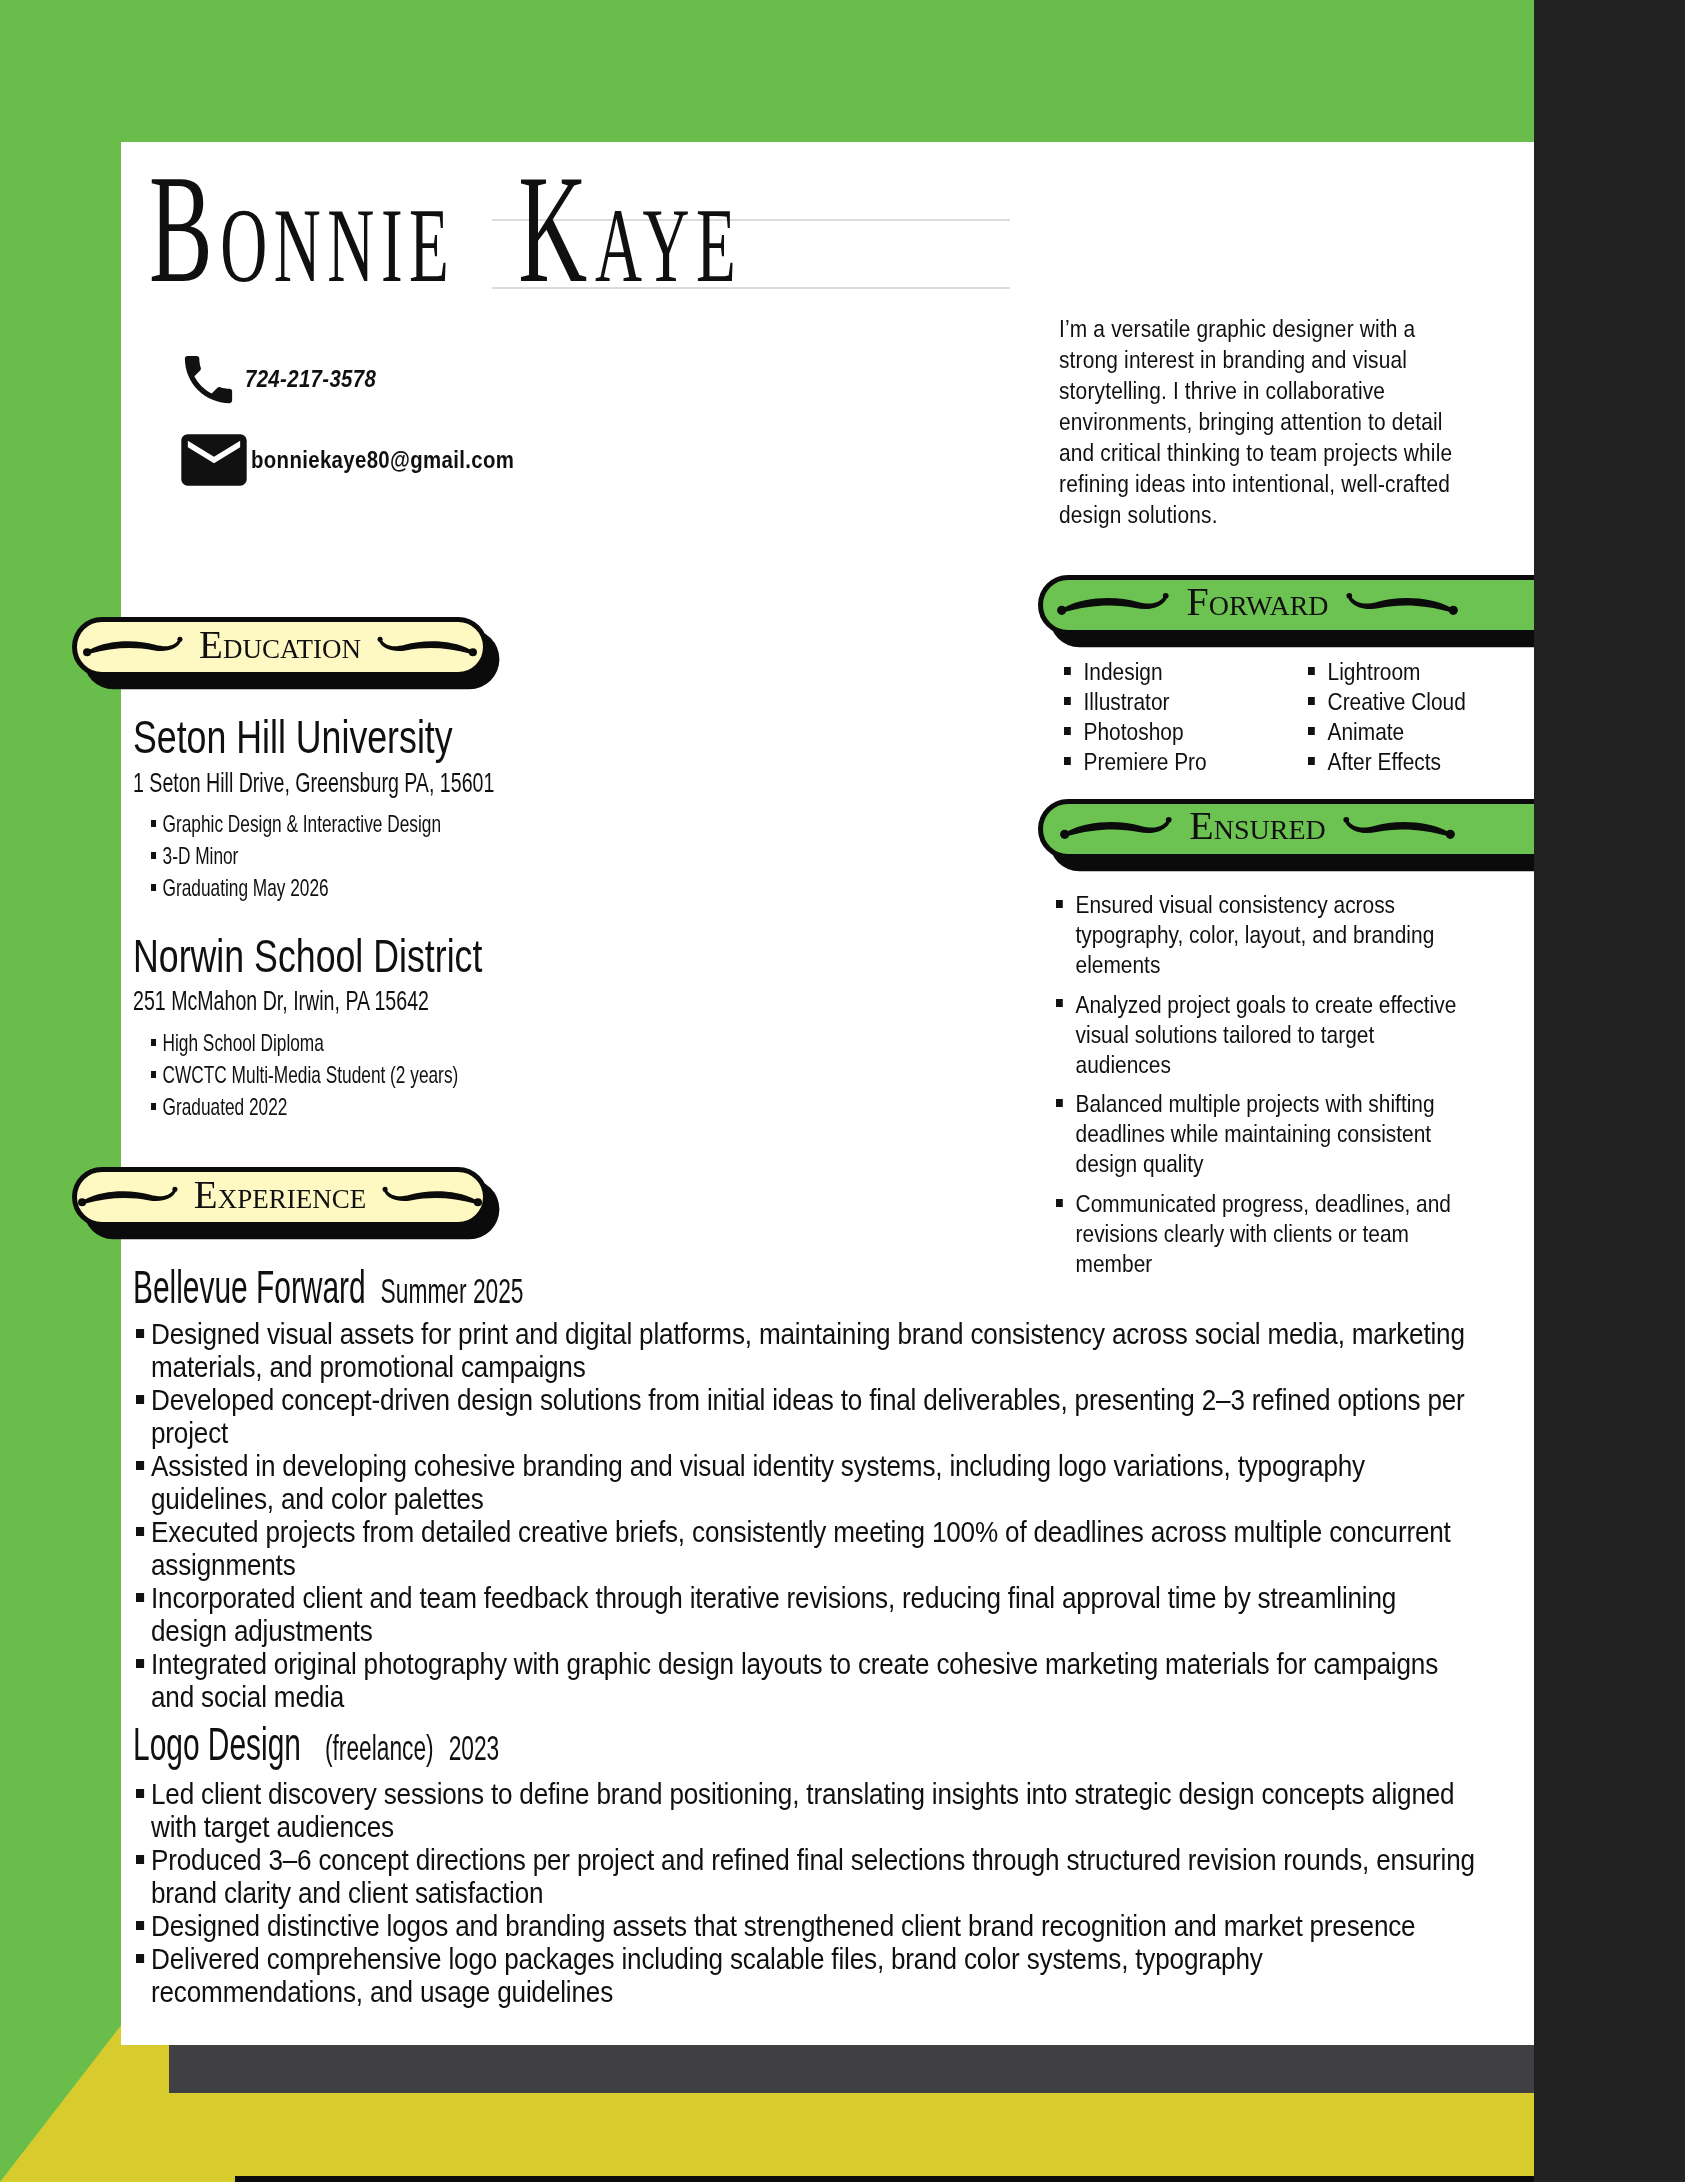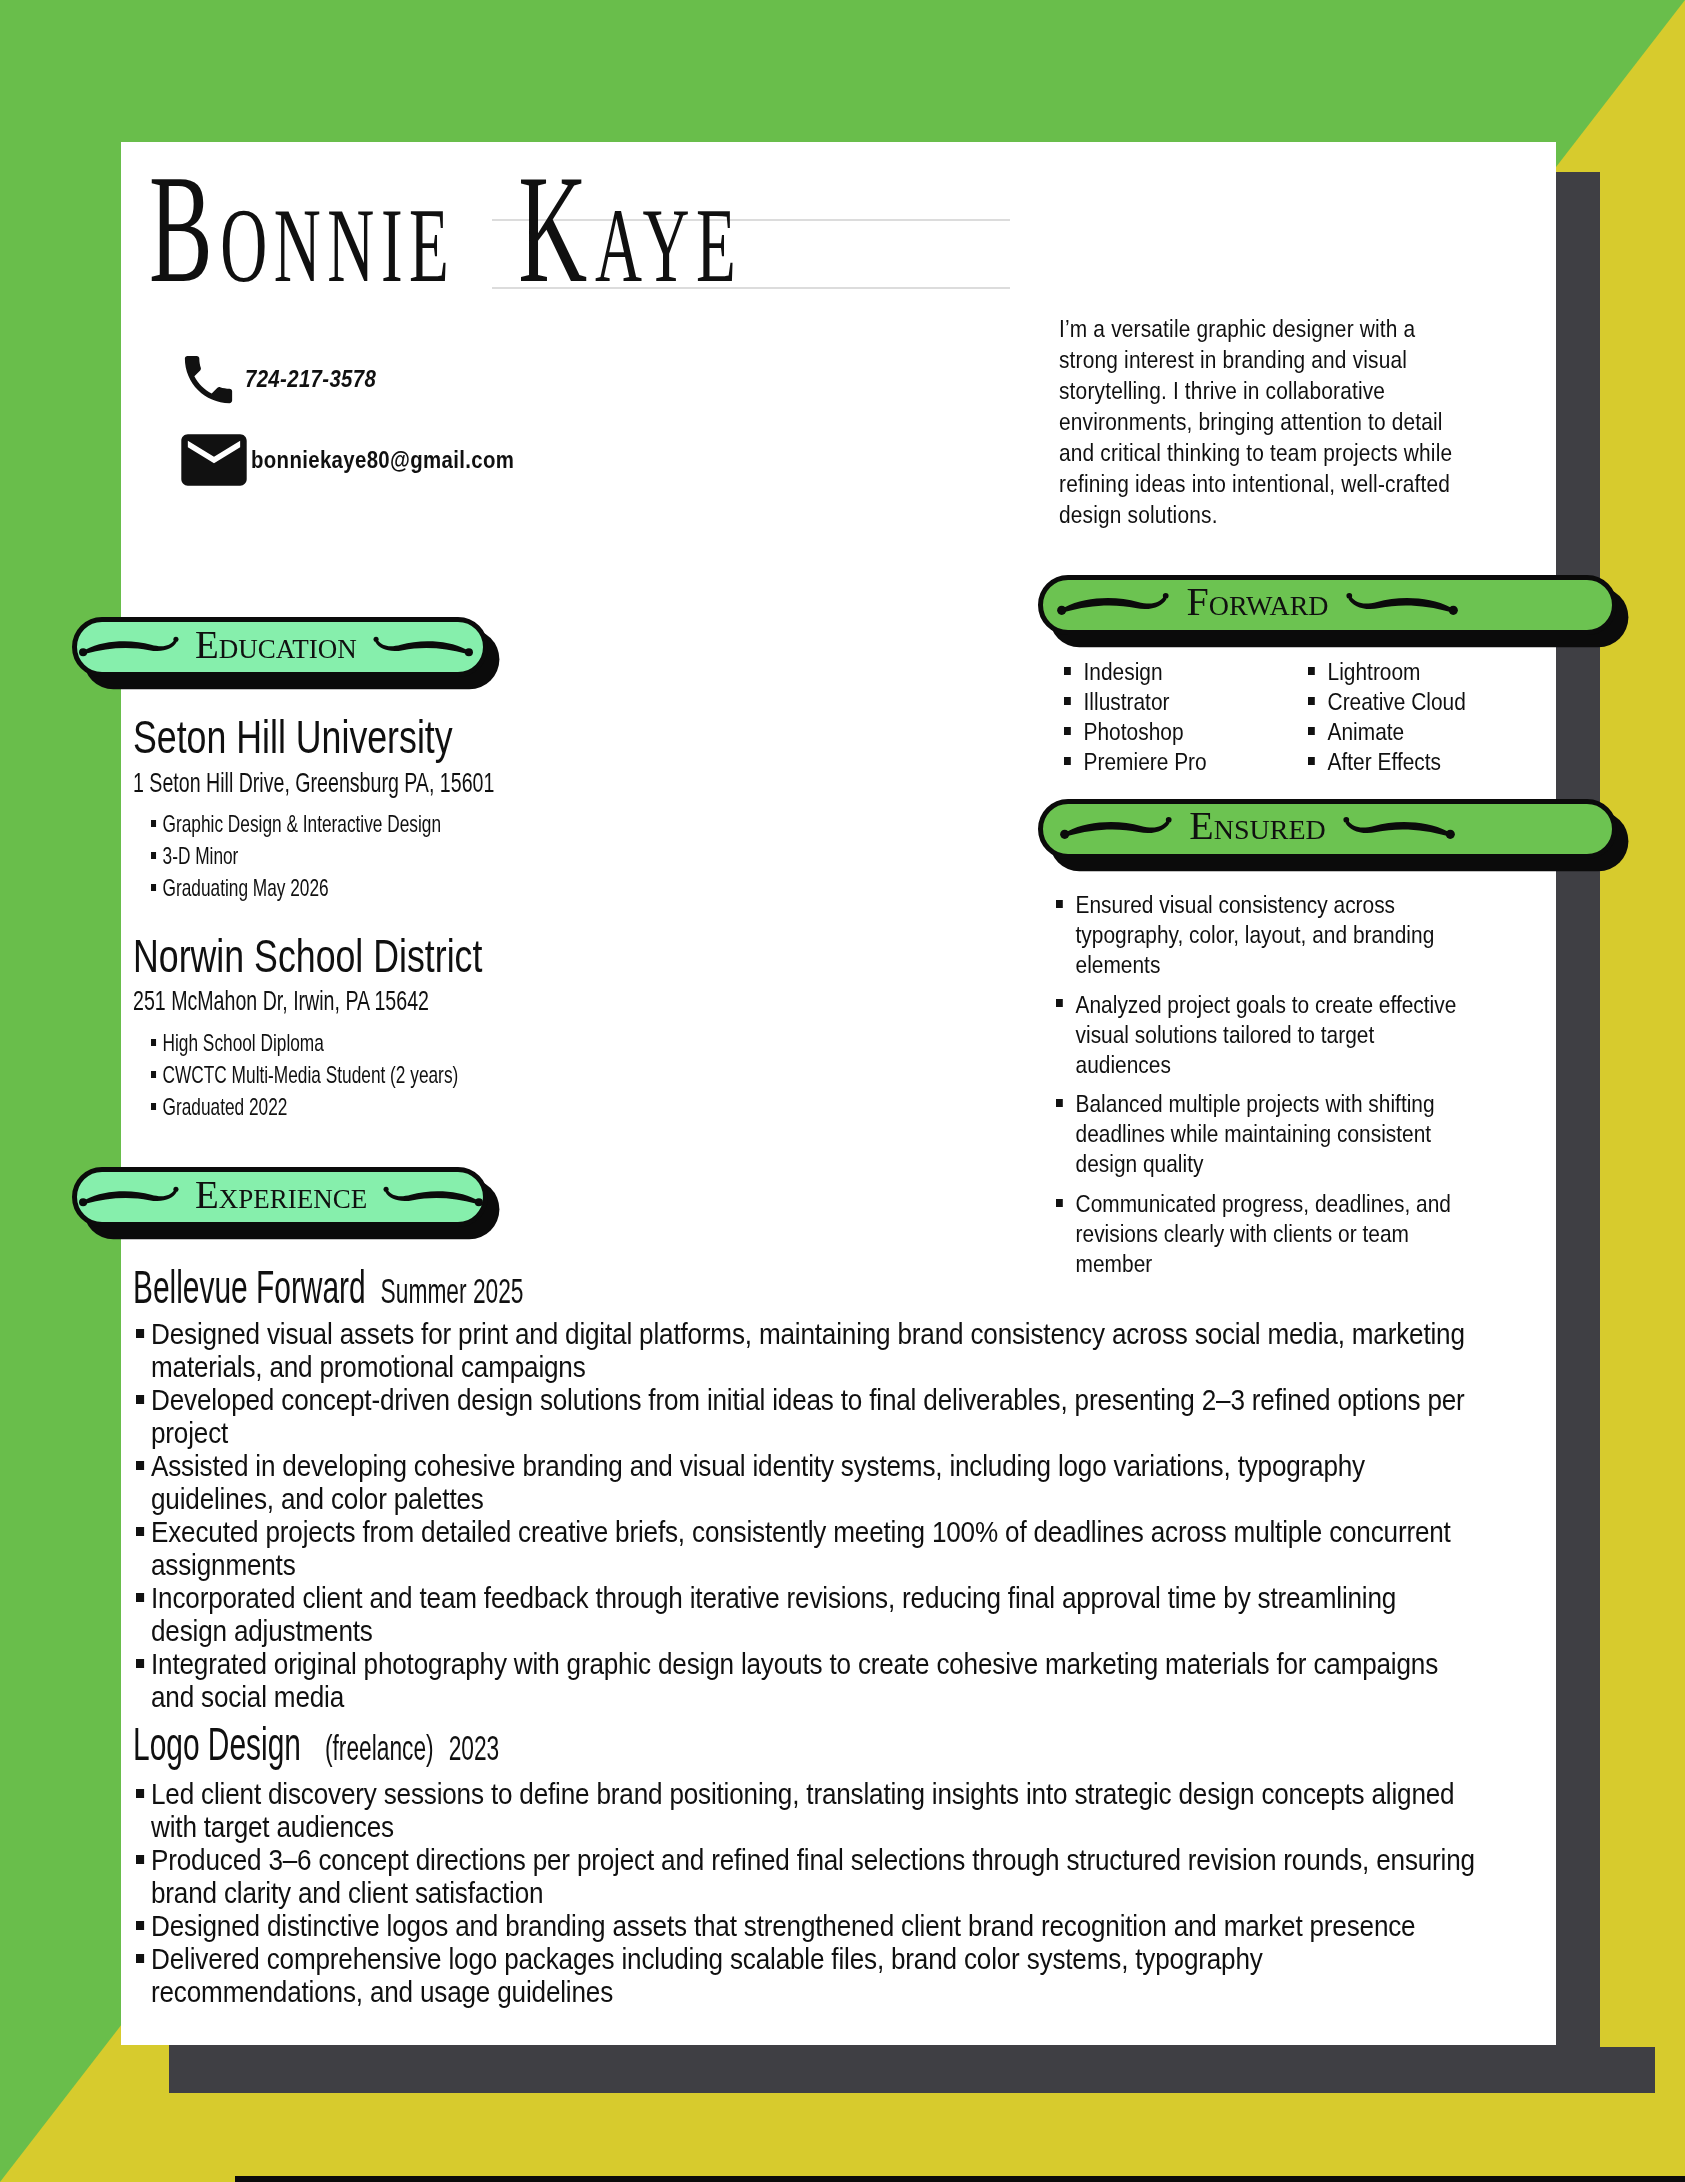--- a/index.html
+++ b/index.html
@@ -1,16 +1,16 @@
 <!DOCTYPE html>
 <html style="font-size:14px"><head>
 <meta charset="utf-8">
 <style>
   html,body{margin:0;padding:0;background:#222;}
-  #canvas{position:relative;width:1685px;height:2182px;overflow:hidden;
+  #canvas{position:relative;width:1534px;height:2182px;overflow:hidden;
           font-family:"Liberation Sans","DejaVu Sans",sans-serif;color:#101010;}
   .abs{position:absolute;}
   
   .bg-green{left:0;top:0;width:1685px;height:2182px;background:#69be4b;}
   .bg-yellow-tri{left:0;top:0;width:1685px;height:2182px;background:#d7cb2d;
                  clip-path:polygon(100% 0,100% 100%,0 100%);}
   .bottom-strip{left:235px;top:2176px;width:1450px;height:6.1px;background:#0b0b0b;}
   .page-shadow{left:169px;top:172px;width:1431px;height:1921px;background:#3f3f44;}
   .page-shadow-nub{left:1599px;top:2047px;width:56px;height:46px;background:#3f3f44;}
   .page{left:121px;top:142px;width:1435px;height:1903px;background:#ffffff;}
@@ -21,21 +21,21 @@
         transform:scaleX(.62);transform-origin:0 0;}
   .name .sm{font-size:105px;letter-spacing:10.5px;}
   
   .c-row{display:flex;align-items:center;}
   .c-icn{width:74px;display:flex;justify-content:center;flex:0 0 74px;}
   .c-txt{font-size:24px;font-weight:bold;letter-spacing:0.4px;white-space:nowrap;
          transform:scaleX(.85);transform-origin:0 50%;display:inline-block;}
   
   .banner{display:flex;align-items:center;border:5.3px solid #0b0b0b;border-radius:32px;
           box-shadow:11.4px 12.3px 0 0 #0b0b0b;box-sizing:border-box;}
-  .banner.yellow{background:#86efac;gap:16px;}
+  .banner.yellow{background:#fef9c3;justify-content:center;gap:16px;}
   .banner.green{background:#6cc351;gap:16px;padding-left:16px;padding-right:156px;justify-content:center;}
   .b-title{font-family:"Liberation Serif","DejaVu Serif",serif;font-variant:small-caps;
            font-size:40px;line-height:1;white-space:nowrap;transform:translateY(-2.6px);}
   .orn{flex:0 0 auto;}
   .orn.flip{transform:scaleX(-1);}
   
   .cx65{transform:scaleX(.65);transform-origin:0 0;}
   .cx70{transform:scaleX(.70);transform-origin:0 0;}
   .cx72{transform:scaleX(.72);transform-origin:0 0;}
   .cx76{transform:scaleX(.76);transform-origin:0 0;}

